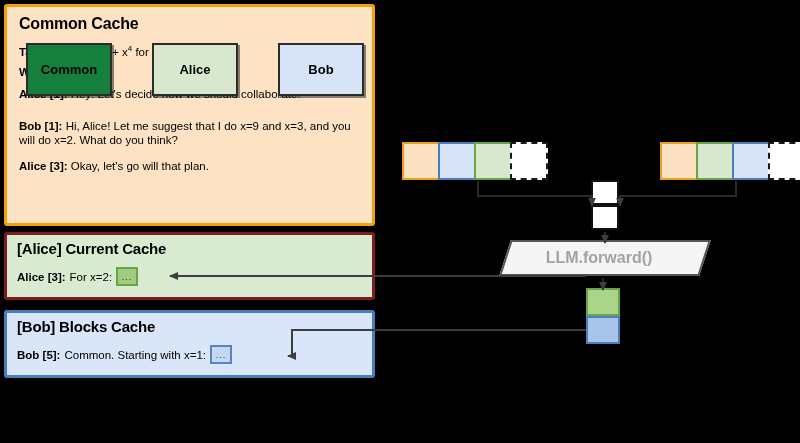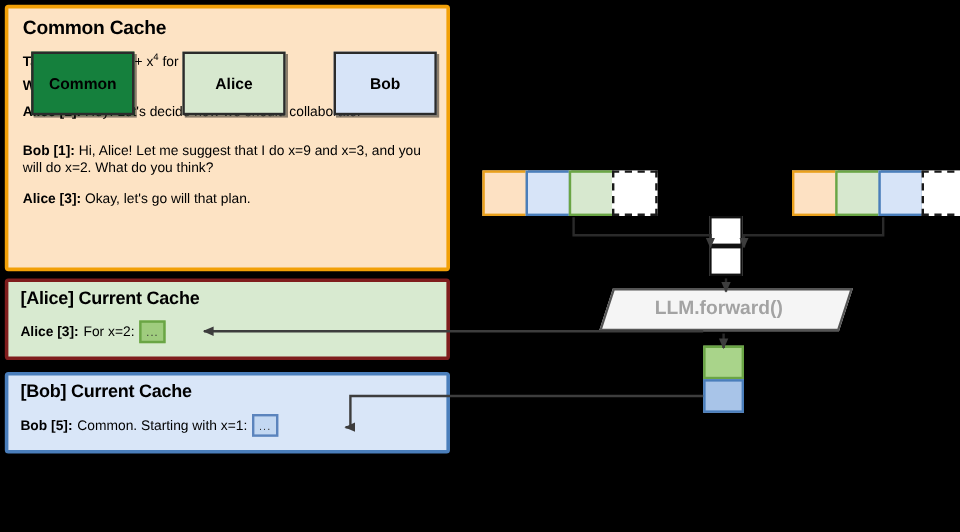--- a/index.html
+++ b/index.html
@@ -122,21 +122,21 @@
   <div class="panel" id="alice-cache-panel">
     <div class="panel-title">[Alice] Current Cache</div>
     <div class="mini-line">
       <b>Alice [3]:</b>
       <span>For x=2:</span>
       <span class="chip chip-green">...</span>
     </div>
   </div>
 
   <div class="panel" id="bob-cache-panel">
-    <div class="panel-title">[Bob] Current Cache</div>
+    <div class="panel-title">[Bob] Blocks Cache</div>
     <div class="mini-line">
       <b>Bob [5]:</b>
       <span>Common. Starting with x=1:</span>
       <span class="chip chip-blue">...</span>
     </div>
   </div>
 
   <div class="cb" id="cb-common">Common</div>
   <div class="cb" id="cb-alice">Alice</div>
   <div class="cb" id="cb-bob">Bob</div>

